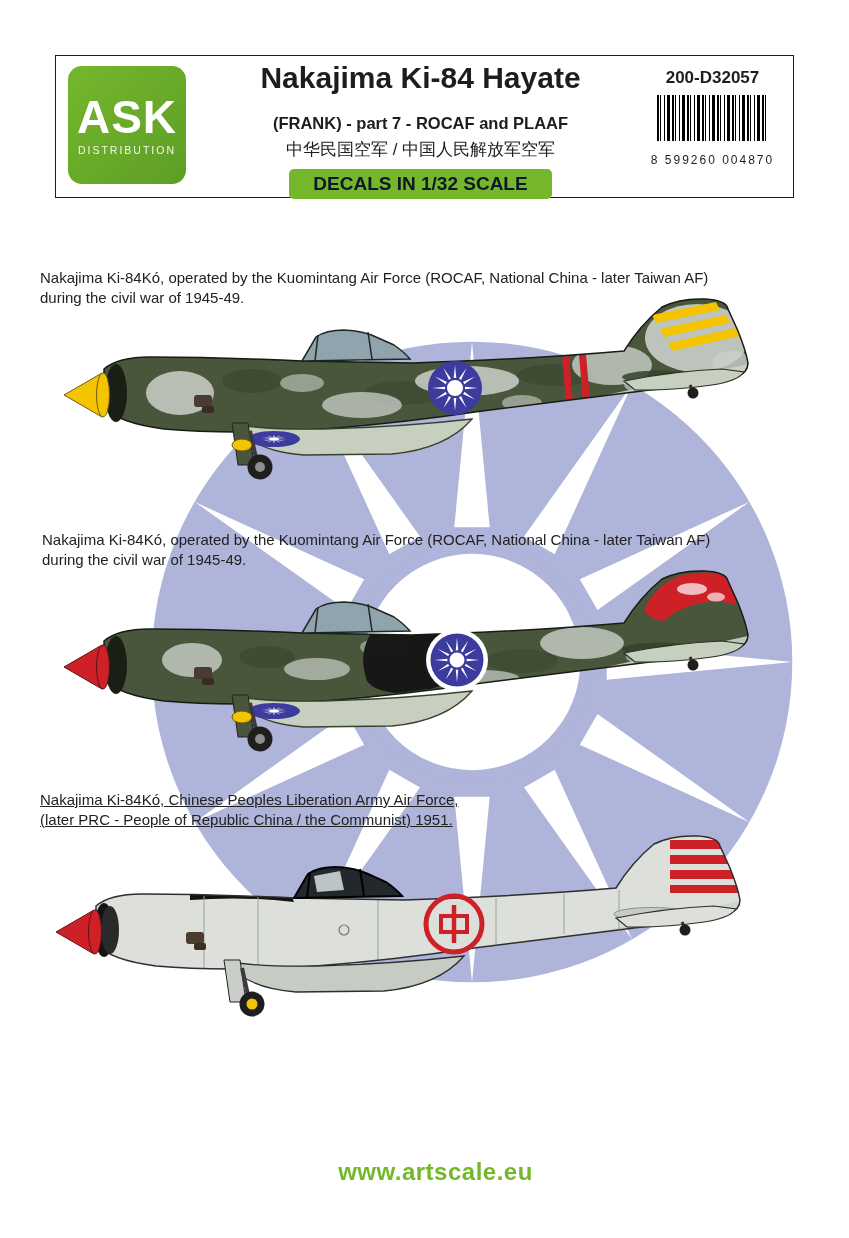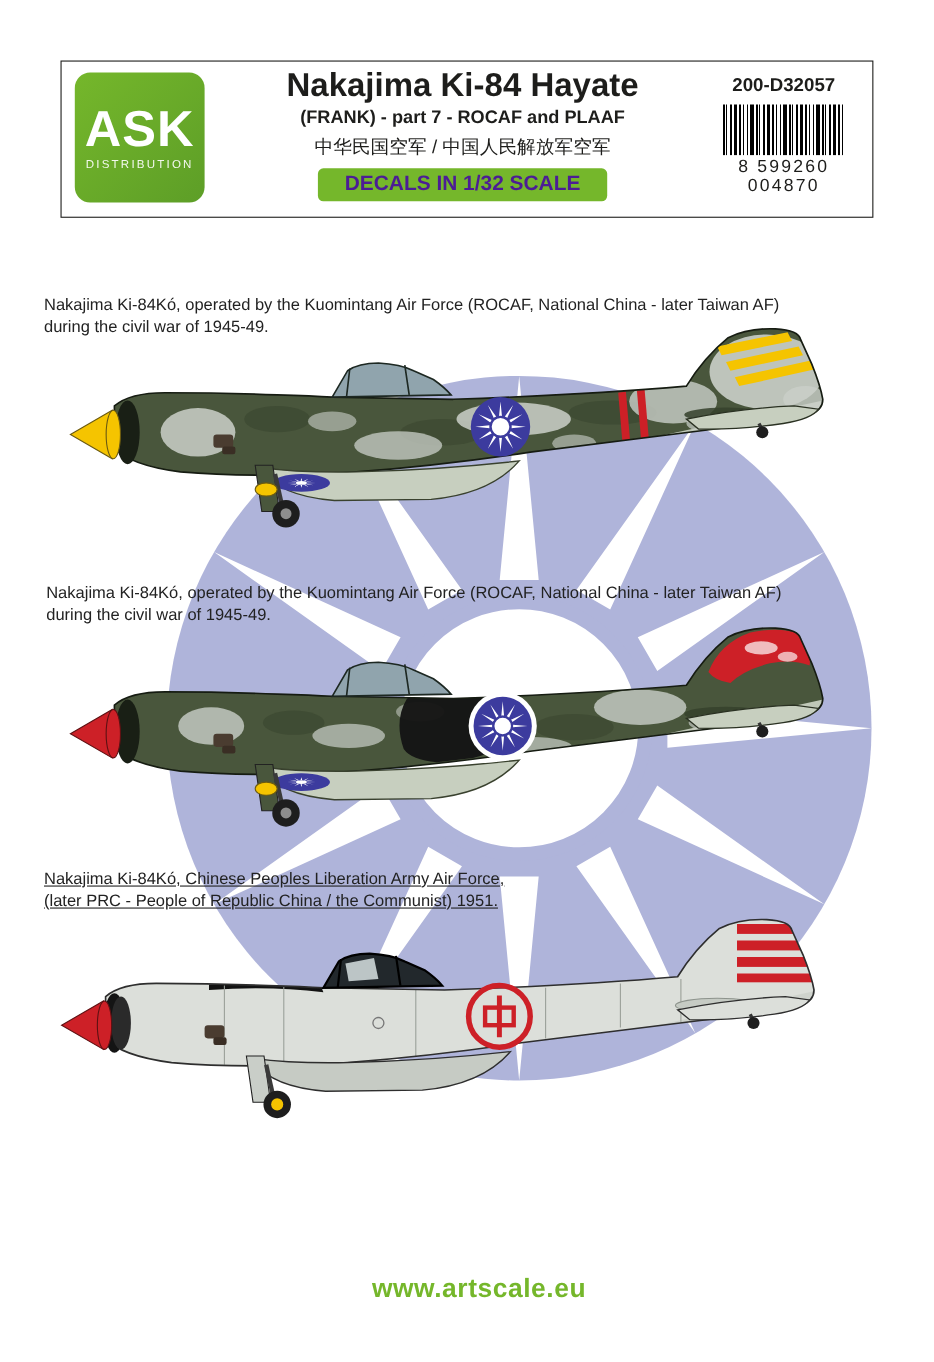--- a/index.html
+++ b/index.html
@@ -9,29 +9,29 @@
   
   .header{position:absolute;left:55px;top:55px;width:737px;height:141px;
           border:1.5px solid #1d1d1b;background:#fff;}
   .logo{position:absolute;left:12px;top:10px;width:118px;height:118px;border-radius:14px;
         background:linear-gradient(135deg,var(--brand-green),var(--brand-green-dark));
         display:flex;flex-direction:column;align-items:center;justify-content:center;}
   .logo-text{color:#fff;font-weight:bold;font-size:46px;line-height:1;letter-spacing:1px;}
   .logo-sub{color:rgba(255,255,255,.92);font-size:10.5px;letter-spacing:2px;margin-top:4px;}
   .title-block{position:absolute;left:150px;right:158px;top:5px;text-align:center;}
   .title-block h1{margin:0;font-size:30px;line-height:1.15;font-weight:bold;}
-  .subtitle{font-size:16.5px;font-weight:bold;margin-top:2px;}
+  .subtitle{font-size:16.5px;font-weight:bold;margin-top:18px;}
   .chinese{font-size:17px;margin-top:5px;}
-  .badge{display:inline-block;margin-top:8px;background:var(--brand-green);color:#4c1d95;
+  .badge{display:inline-block;margin-top:8px;background:var(--brand-green);color:#0f172a;
          font-weight:bold;font-size:19px;padding:4px 24px;border-radius:5px;}
   .code-block{position:absolute;right:8px;top:12px;width:145px;text-align:center;}
   .product-code{font-size:17px;font-weight:bold;margin-bottom:7px;}
   .barcode-bars{width:112px;height:46px;margin:0 auto;
       background:repeating-linear-gradient(90deg,#000 0 2px,#fff 2px 3px,#000 3px 4px,#fff 4px 7px,#000 7px 8px,#fff 8px 10px,#000 10px 13px,#fff 13px 15px);}
-  .barcode-digits{font-size:16px;letter-spacing:2px;margin-top:2px;}
+  .barcode-digits{font-size:12px;letter-spacing:2px;margin-top:12px;}
 
   
   .watermark{position:absolute;opacity:.92;}
   .caption{position:absolute;width:690px;font-size:15px;line-height:1.32;color:#222;
            white-space:pre-line;margin:0;}
   .profile-art{position:absolute;}
   .footer{position:absolute;left:11px;top:1158px;width:100%;text-align:center;
           font-size:24px;font-weight:bold;color:var(--brand-green);letter-spacing:.5px;}
 </style>
 </head>

